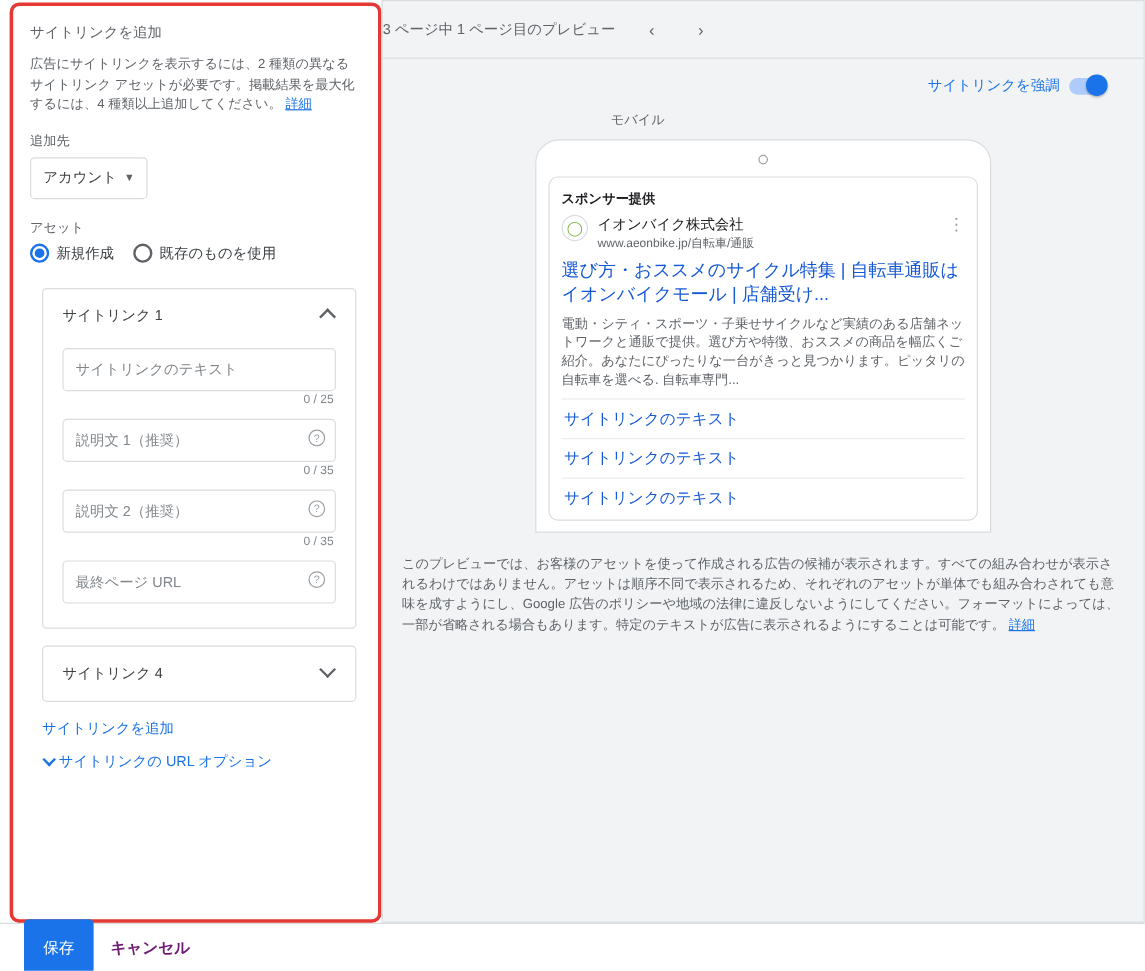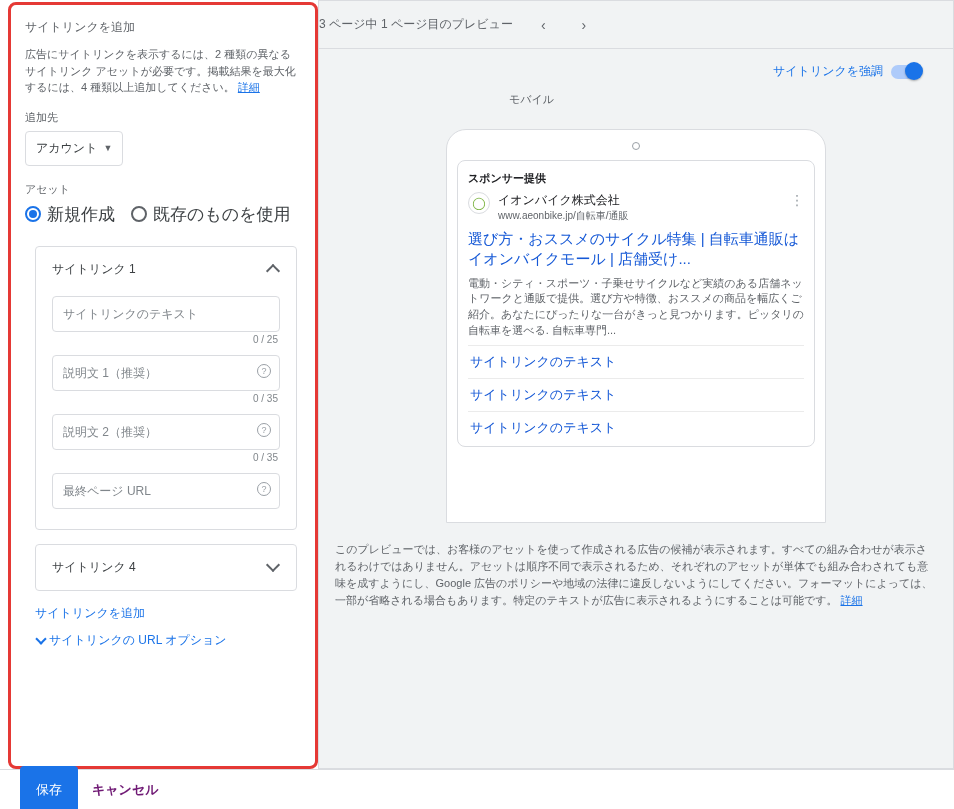--- a/index.html
+++ b/index.html
@@ -26,28 +26,28 @@
   display: inline-flex; align-items: center; gap: 6px;
   cursor: pointer; margin-bottom: 16px;
 }
 .dropdown .caret { font-size: 9px; color: #5f6368; }
 
 .radio-row { display: flex; align-items: center; gap: 16px; margin-bottom: 20px; }
 .radio { display: inline-flex; align-items: center; gap: 6px; cursor: pointer; }
 .radio-circle { width: 16px; height: 16px; border-radius: 50%; border: 2px solid #5f6368; display:inline-flex; align-items:center; justify-content:center; }
 .radio-circle.checked { border-color: #1a73e8; }
 .radio-circle.checked::after { content:""; width:8px; height:8px; background:#1a73e8; border-radius:50%; }
-.radio-label { font-size: 17px; color: #3c4043; }
+.radio-label { font-size: 12px; color: #3c4043; }
 
 .sitelink-card {
   border: 1px solid #dadce0; border-radius: 4px;
   margin-bottom: 14px; margin-left: 10px; margin-right: 4px;
   background: #fff;
 }
-.sitelink-header { padding: 14px 16px; display: flex; justify-content: space-between; align-items:center; cursor:pointer; }
+.sitelink-header { padding: 14px 16px; display: flex; justify-content: space-between; align-items:flex-start; cursor:pointer; }
 .sitelink-header .title { font-size: 12px; color: #3c4043; }
 .chevron { width: 14px; height: 14px; display:inline-block; position:relative; }
 .chevron::before { content:""; position:absolute; width:8px; height:8px; border-right:2px solid #5f6368; border-bottom:2px solid #5f6368; left:2px; top:0; }
 .chevron.up::before { transform: rotate(-135deg); top:4px; }
 .chevron.down::before { transform: rotate(45deg); }
 
 .sitelink-body { padding: 4px 16px 16px 16px; }
 .input-wrap { margin-bottom: 4px; }
 .input-box {
   width: 100%; border: 1px solid #dadce0; border-radius: 4px;
@@ -66,21 +66,21 @@
 .right-panel { flex:1; background:#f1f3f4; border:1px solid #dadce0; display:flex; flex-direction:column; }
 .preview-header { height: 48px; display:flex; align-items:center; justify-content:flex-start; gap:20px; border-bottom:1px solid #dadce0; font-size:12px; color:#5f6368; }
 .nav-arrow { color:#5f6368; cursor:pointer; font-size:14px; padding:4px 8px; }
 
 .emphasis-bar { text-align:right; padding: 14px 32px 0 0; font-size:12px; display:flex; justify-content:flex-end; align-items:center; gap:8px; }
 .emphasis-bar .lbl { color:#1a73e8; }
 .toggle { width:30px; height:14px; background:#aecbfa; border-radius:8px; position:relative; cursor:pointer; }
 .toggle::after { content:""; position:absolute; right:-2px; top:-3px; width:18px; height:18px; background:#1a73e8; border-radius:50%; box-shadow:0 1px 2px rgba(0,0,0,0.3); }
 
 .mobile-label { font-size:11px; color:#5f6368; margin:12px 0 6px 190px; }
-.phone-frame { width:380px; margin:16px auto 18px auto; background:#fff; border:1px solid #dadce0; border-radius:20px 20px 0 0; padding: 12px 10px 0 10px; height: 394px; overflow:hidden; }
+.phone-frame { width:380px; margin:3px auto 18px auto; background:#fff; border:1px solid #dadce0; border-radius:20px 20px 0 0; padding: 12px 10px 0 10px; height: 328px; overflow:hidden; }
 .notch { width:8px; height:8px; border:1px solid #9aa0a6; border-radius:50%; margin:0 auto 10px auto; }
 .ad-card { border:1px solid #dadce0; border-radius:8px; padding:10px 10px 2px 10px; }
 .sponsor { font-size:11px; font-weight:700; color:#202124; margin-bottom:6px; }
 .ad-brand-row { display:flex; align-items:flex-start; gap:8px; margin-bottom:6px; }
 .brand-icon { width:22px; height:22px; border:1px solid #dadce0; border-radius:50%; display:flex; align-items:center; justify-content:center; font-size:12px; color:#7cb342; }
 .brand-text .name { font-size:12px; color:#202124; }
 .brand-text .url { font-size:10px; color:#5f6368; }
 .kebab { margin-left:auto; color:#9aa0a6; font-size:14px; cursor:pointer; }
 .ad-title { font-size:15px; color:#1558d6; line-height:1.35; margin-bottom:6px; }
 .ad-desc { font-size:11px; color:#5f6368; line-height:1.45; margin-bottom:6px; }

